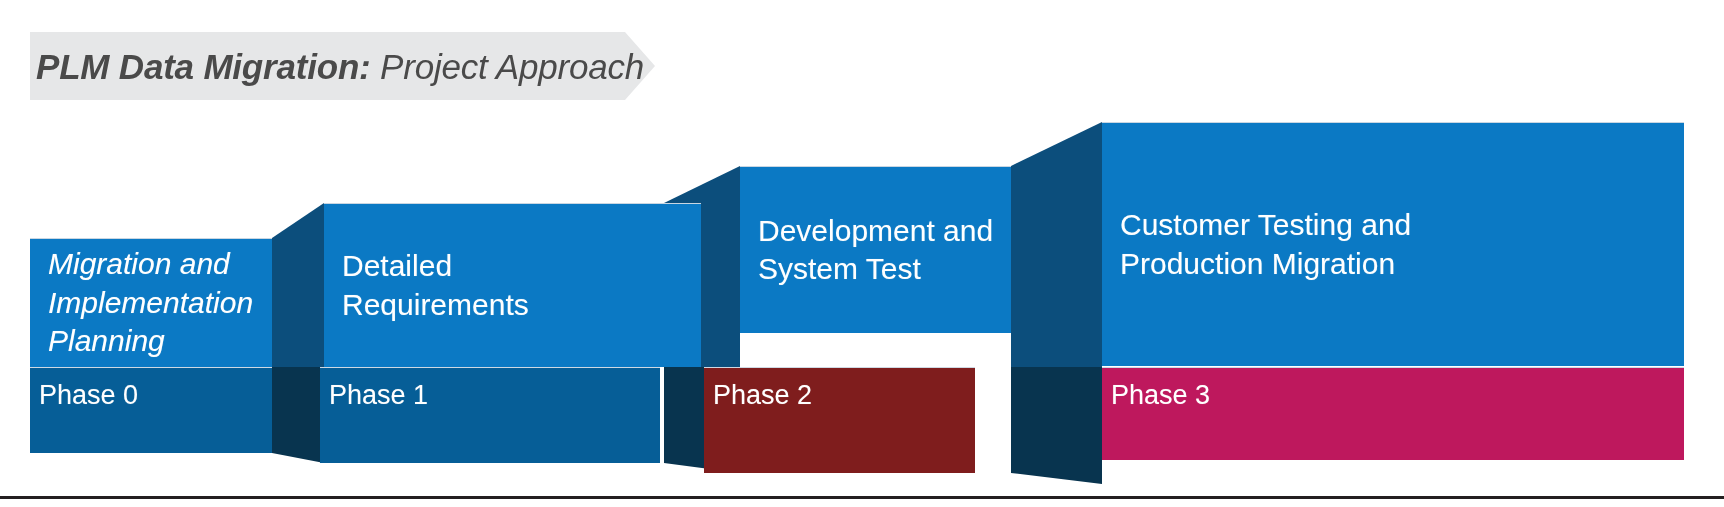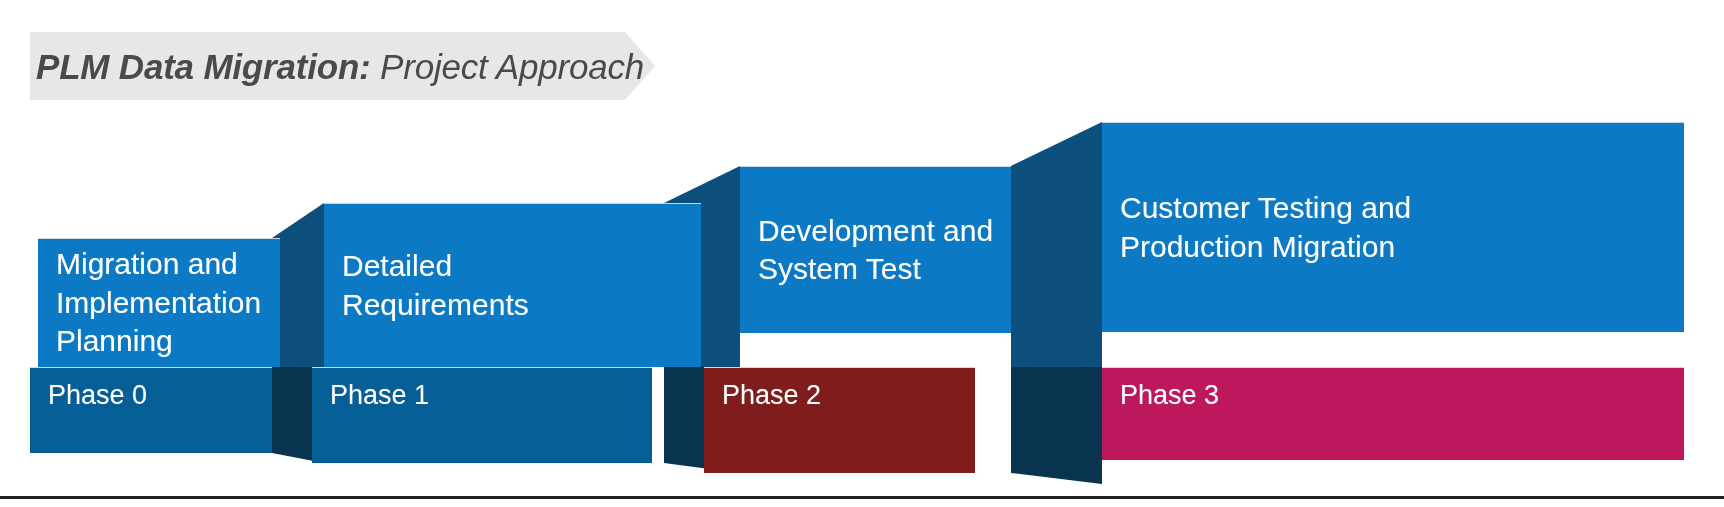--- a/index.html
+++ b/index.html
@@ -82,21 +82,21 @@
     white-space: pre-line;
     text-shadow: 0 0 1px rgba(255,255,255,0.35);
   }
   .step-band {
     position: absolute;
     background: #065e97;
     box-sizing: border-box;
     border-top: 1px solid #cfd9e3;
     display: flex;
     align-items: flex-start;
-    padding-left: 18px;
+    padding-left: 9px;
     padding-top: 14px;
   }
   .step-phase {
     color: #ffffff;
     font-size: 27px;
     line-height: 1;
     text-shadow: 0 0 1px rgba(255,255,255,0.3);
   }
 
   
@@ -126,53 +126,53 @@
 
   <div id="title-banner">
     <div id="title-text">
       <span class="strong">PLM Data Migration:</span><span class="light"> Project Approach</span>
     </div>
   </div>
 
   <div id="staircase">
       <div class="riser-top" style="left: 272px; width: 52px; top: 203px; height: 164px; background: rgb(12, 78, 124); clip-path: polygon(100% 0px, 100% 100%, 0px 100%, 0px 21.3415%);"></div>
       <div class="riser-bottom" style="left: 272px; width: 52px; top: 367px; height: 96px; background: rgb(8, 52, 79); clip-path: polygon(0px 0px, 100% 0px, 100% 100%, 0px 89.5833%);"></div>
-      <div class="step-main" style="left: 38px; width: 242px; top: 238px; height: 129px; background: rgb(11, 121, 196);">
+      <div class="step-main" style="left: 30px; width: 242px; top: 238px; height: 129px; background: rgb(11, 121, 196); font-style: italic;">
         <div class="step-main-inner">
           <div class="step-label">Migration and
 Implementation
 Planning</div>
         </div>
       </div>
       <div class="step-band" style="left: 30px; width: 242px; top: 367px; height: 86px; background: rgb(6, 94, 151);">
         <div class="step-phase">Phase 0</div>
       </div>
       <div class="riser-top" style="left: 664px; width: 76px; top: 166px; height: 201px; background: rgb(12, 78, 124); clip-path: polygon(100% 0px, 100% 100%, 0px 100%, 0px 18.408%);"></div>
       <div class="riser-bottom" style="left: 664px; width: 76px; top: 367px; height: 106px; background: rgb(8, 52, 79); clip-path: polygon(0px 0px, 100% 0px, 100% 100%, 0px 90.566%);"></div>
       <div class="step-main" style="left: 324px; width: 377px; top: 203px; height: 164px; background: rgb(11, 121, 196);">
         <div class="step-main-inner">
           <div class="step-label">Detailed
 Requirements</div>
         </div>
       </div>
-      <div class="step-band" style="left: 312px; width: 340px; top: 367px; height: 96px; background: rgb(6, 94, 151);">
+      <div class="step-band" style="left: 320px; width: 340px; top: 367px; height: 96px; background: rgb(6, 94, 151);">
         <div class="step-phase">Phase 1</div>
       </div>
       <div class="riser-top" style="left: 1011px; width: 91px; top: 122px; height: 245px; background: rgb(12, 78, 124); clip-path: polygon(100% 0px, 100% 100%, 0px 100%, 0px 17.9592%);"></div>
       <div class="riser-bottom" style="left: 1011px; width: 91px; top: 367px; height: 117px; background: rgb(8, 52, 79); clip-path: polygon(0px 0px, 100% 0px, 100% 100%, 0px 90.5983%);"></div>
       <div class="step-main" style="left: 740px; width: 271px; top: 166px; height: 167px; background: rgb(11, 121, 196);">
         <div class="step-main-inner">
           <div class="step-label">Development and
 System Test</div>
         </div>
       </div>
       <div class="step-band" style="left: 704px; width: 271px; top: 367px; height: 106px; background: #7f1d1d;">
         <div class="step-phase">Phase 2</div>
       </div>
-      <div class="step-main" style="left: 1102px; width: 582px; top: 122px; height: 210px; background: rgb(11, 121, 196); padding-left: 12px;">
+      <div class="step-main" style="left: 1102px; width: 582px; top: 122px; height: 244px; background: rgb(11, 121, 196); padding-left: 12px;">
         <div class="step-main-inner">
           <div class="step-label">Customer Testing and
 Production Migration</div>
         </div>
       </div>
       <div class="step-band" style="left: 1102px; width: 582px; top: 367px; height: 93px; background: #be185d;">
         <div class="step-phase">Phase 3</div>
       </div>
     </div>
 

